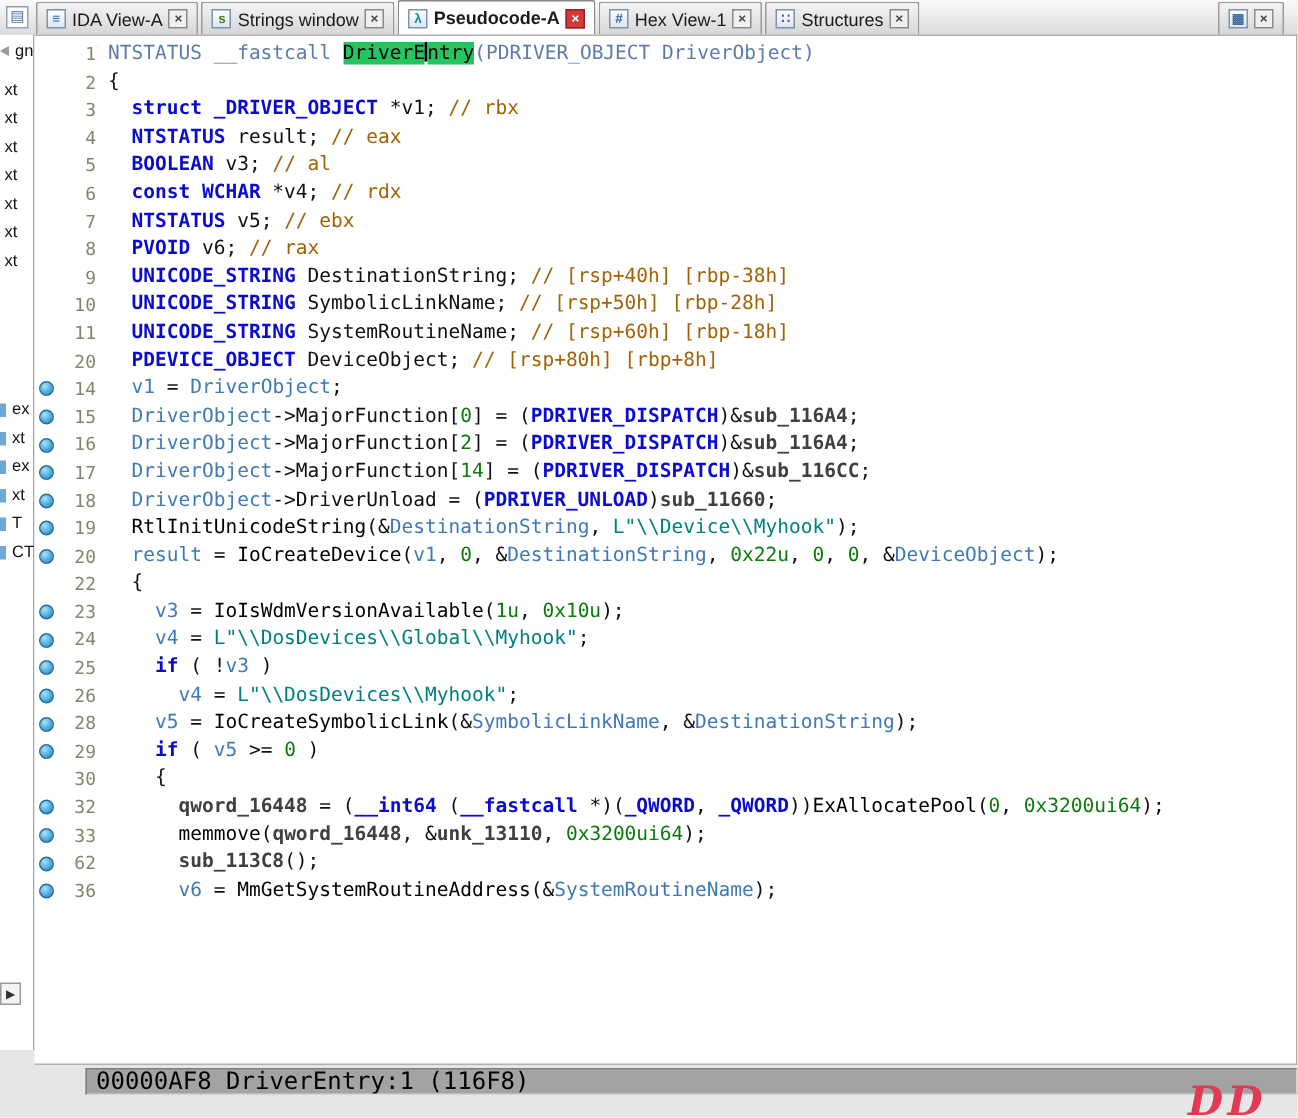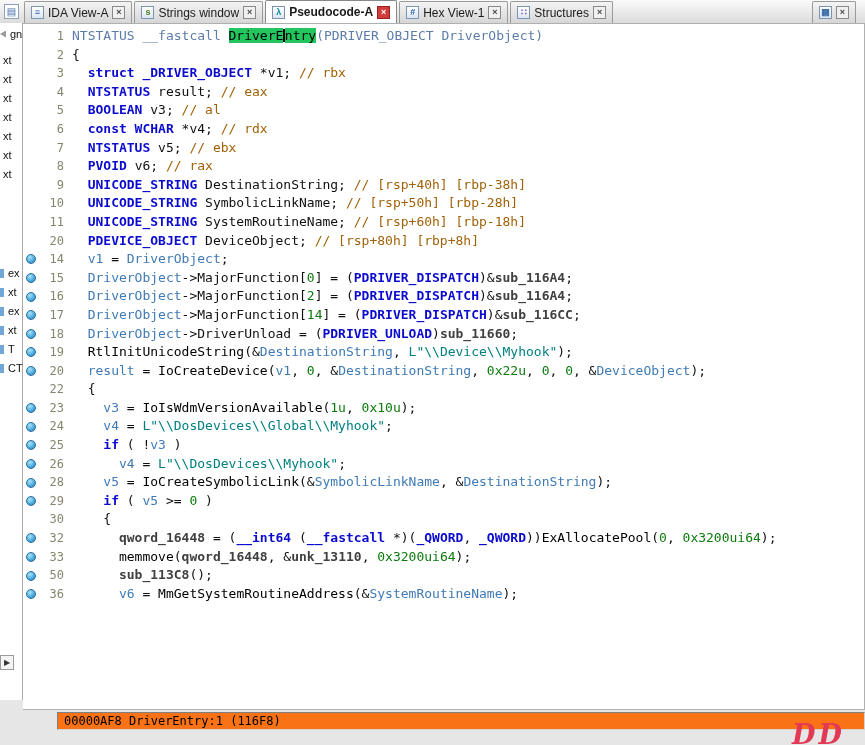--- a/index.html
+++ b/index.html
@@ -51,23 +51,23 @@
   .tk-g{color:#404040;font-weight:bold;}
   .tk-v{color:#3f7ab5;}
   .tk-c{color:#a16207;}
   .tk-pr{color:#5d7ca8;text-align:center;}
   .tk-s{color:#008080;}
   .tk-n{color:#0c7a0c;}
   .tk-hl{background:#22c55e;color:#000;}
   .caret{display:inline-block;width:1.5px;height:13px;background:#000;vertical-align:-2px;}
 
   
-  .statusbar{position:absolute;left:57px;top:712px;width:808px;height:18px;background:#f97316;
+  .statusbar{position:absolute;left:57px;top:712px;width:808px;height:18px;background:#a3a3a3;
     border:1px solid;border-color:#808080 #d4d4d4 #d4d4d4 #808080;box-sizing:border-box;
-    font-family:"DejaVu Sans Mono","Liberation Mono",monospace;font-size:12px;line-height:16px;
+    font-family:"DejaVu Sans Mono","Liberation Mono",monospace;font-size:16px;line-height:16px;
     color:#000;padding-left:6px;overflow:hidden;}
 
   
   .artifact{position:absolute;left:792px;top:719px;font-family:"DejaVu Serif",serif;
     font-style:italic;font-weight:bold;font-size:27px;color:#e23a55;letter-spacing:3px;}
 </style>
 </head>
 <body>
 
 <div class="tabbar">
@@ -182,21 +182,21 @@
       <div class="line"><span class="dotcell"></span><span class="lnum">22</span><span class="ltext"><span class="tk-p">  {</span></span></div>
       <div class="line"><span class="dotcell"><span class="dot"></span></span><span class="lnum">23</span><span class="ltext"><span class="tk-p">    </span><span class="tk-v">v3</span><span class="tk-p"> = </span><span class="tk-f">IoIsWdmVersionAvailable</span><span class="tk-p">(</span><span class="tk-n">1u</span><span class="tk-p">, </span><span class="tk-n">0x10u</span><span class="tk-p">);</span></span></div>
       <div class="line"><span class="dotcell"><span class="dot"></span></span><span class="lnum">24</span><span class="ltext"><span class="tk-p">    </span><span class="tk-v">v4</span><span class="tk-p"> = </span><span class="tk-s">L"\\DosDevices\\Global\\Myhook"</span><span class="tk-p">;</span></span></div>
       <div class="line"><span class="dotcell"><span class="dot"></span></span><span class="lnum">25</span><span class="ltext"><span class="tk-p">    </span><span class="tk-k">if</span><span class="tk-p"> ( !</span><span class="tk-v">v3</span><span class="tk-p"> )</span></span></div>
       <div class="line"><span class="dotcell"><span class="dot"></span></span><span class="lnum">26</span><span class="ltext"><span class="tk-p">      </span><span class="tk-v">v4</span><span class="tk-p"> = </span><span class="tk-s">L"\\DosDevices\\Myhook"</span><span class="tk-p">;</span></span></div>
       <div class="line"><span class="dotcell"><span class="dot"></span></span><span class="lnum">28</span><span class="ltext"><span class="tk-p">    </span><span class="tk-v">v5</span><span class="tk-p"> = </span><span class="tk-f">IoCreateSymbolicLink</span><span class="tk-p">(&amp;</span><span class="tk-v">SymbolicLinkName</span><span class="tk-p">, &amp;</span><span class="tk-v">DestinationString</span><span class="tk-p">);</span></span></div>
       <div class="line"><span class="dotcell"><span class="dot"></span></span><span class="lnum">29</span><span class="ltext"><span class="tk-p">    </span><span class="tk-k">if</span><span class="tk-p"> ( </span><span class="tk-v">v5</span><span class="tk-p"> &gt;= </span><span class="tk-n">0</span><span class="tk-p"> )</span></span></div>
       <div class="line"><span class="dotcell"></span><span class="lnum">30</span><span class="ltext"><span class="tk-p">    {</span></span></div>
       <div class="line"><span class="dotcell"><span class="dot"></span></span><span class="lnum">32</span><span class="ltext"><span class="tk-p">      </span><span class="tk-g">qword_16448</span><span class="tk-p"> = (</span><span class="tk-k">__int64</span><span class="tk-p"> (</span><span class="tk-k">__fastcall</span><span class="tk-p"> *)(</span><span class="tk-k">_QWORD</span><span class="tk-p">, </span><span class="tk-k">_QWORD</span><span class="tk-p">))</span><span class="tk-f">ExAllocatePool</span><span class="tk-p">(</span><span class="tk-n">0</span><span class="tk-p">, </span><span class="tk-n">0x3200ui64</span><span class="tk-p">);</span></span></div>
       <div class="line"><span class="dotcell"><span class="dot"></span></span><span class="lnum">33</span><span class="ltext"><span class="tk-p">      </span><span class="tk-f">memmove</span><span class="tk-p">(</span><span class="tk-g">qword_16448</span><span class="tk-p">, &amp;</span><span class="tk-g">unk_13110</span><span class="tk-p">, </span><span class="tk-n">0x3200ui64</span><span class="tk-p">);</span></span></div>
-      <div class="line"><span class="dotcell"><span class="dot"></span></span><span class="lnum">50</span><span class="ltext"><span class="tk-p">      </span><span class="tk-g">sub_113C8</span><span class="tk-p">();</span></span></div>
+      <div class="line"><span class="dotcell"><span class="dot"></span></span><span class="lnum">62</span><span class="ltext"><span class="tk-p">      </span><span class="tk-g">sub_113C8</span><span class="tk-p">();</span></span></div>
       <div class="line"><span class="dotcell"><span class="dot"></span></span><span class="lnum">36</span><span class="ltext"><span class="tk-p">      </span><span class="tk-v">v6</span><span class="tk-p"> = </span><span class="tk-f">MmGetSystemRoutineAddress</span><span class="tk-p">(&amp;</span><span class="tk-v">SystemRoutineName</span><span class="tk-p">);</span></span></div>
     </div>
 </div>
 
 <div class="statusbar">
   <span>00000AF8 DriverEntry:1 (116F8)</span>
 </div>
 
 <div class="artifact">DD</div>
 

